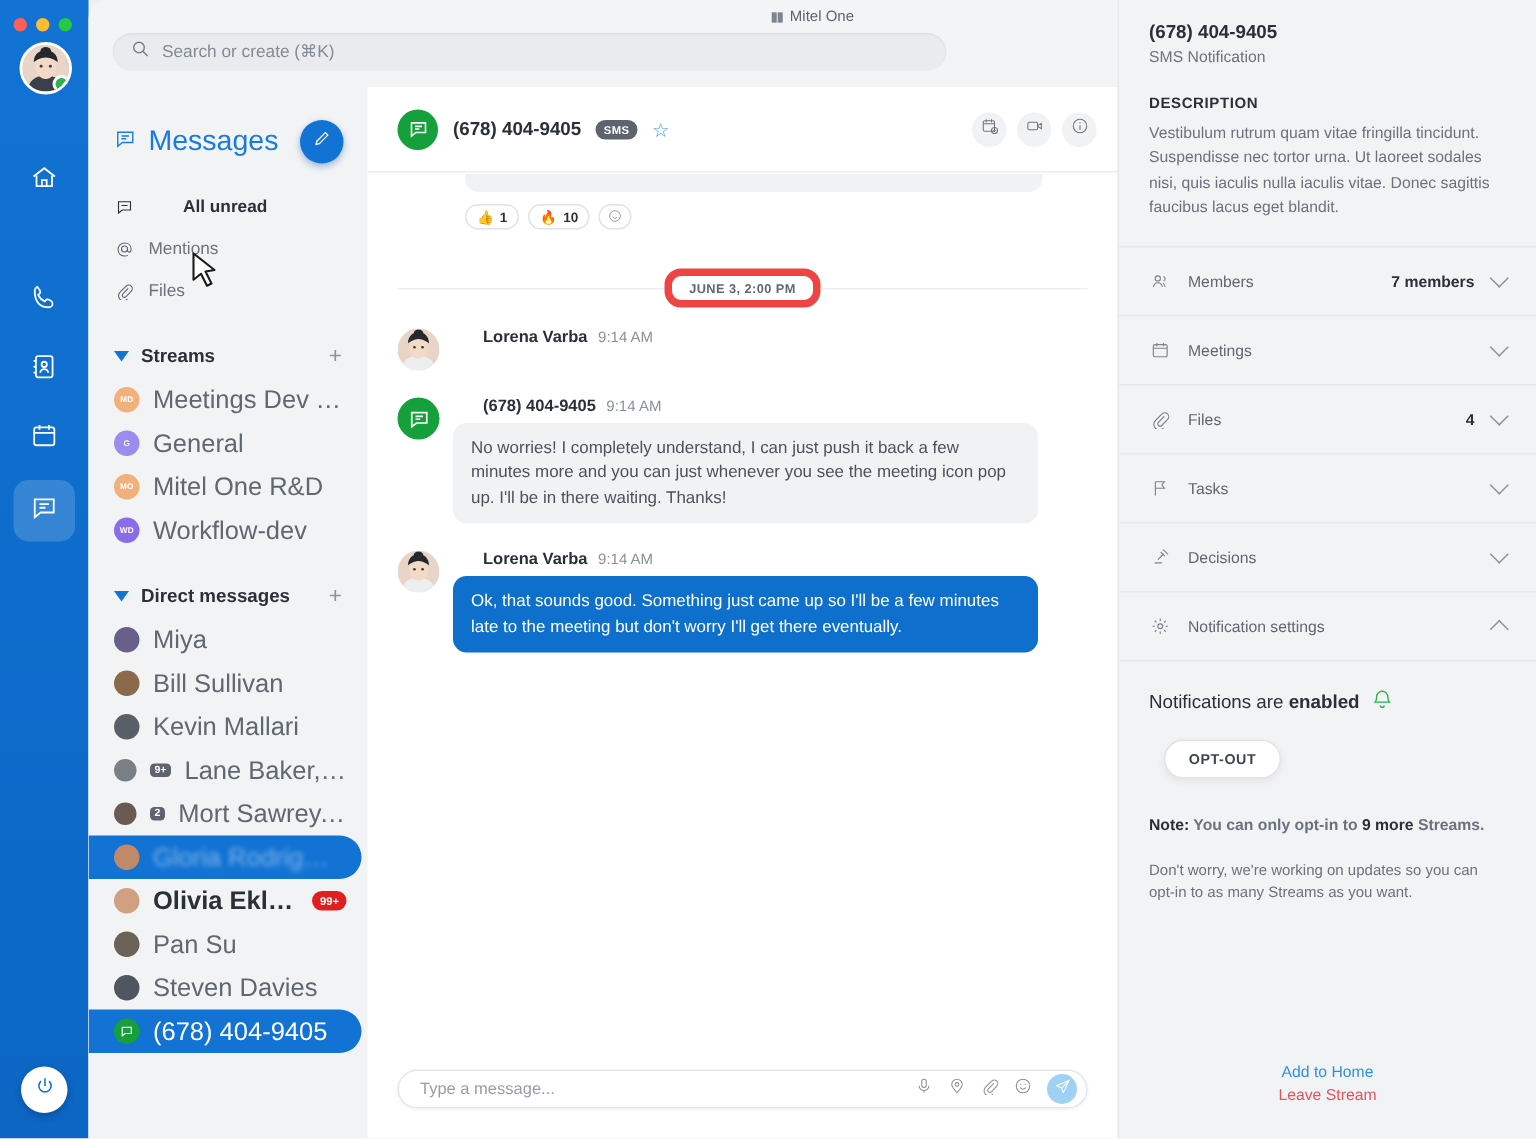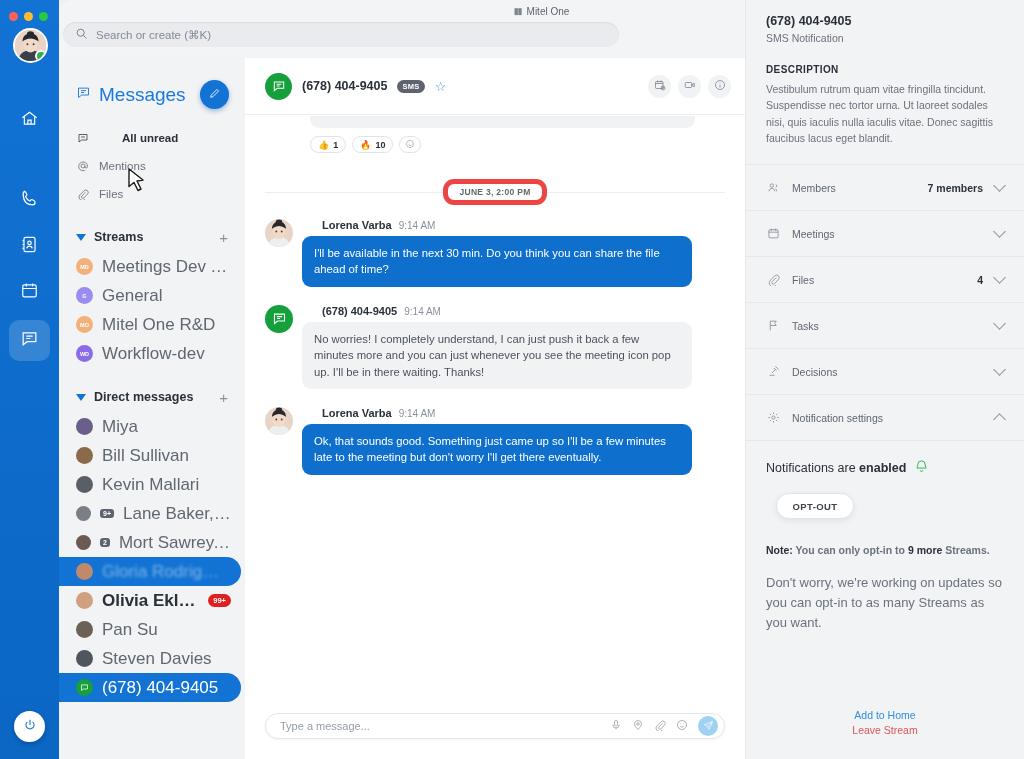--- a/index.html
+++ b/index.html
@@ -51,21 +51,21 @@
   .titlebar {
     position: absolute; left: 0; top: 0; width: 100%; height: 22px;
     display: flex; align-items: center; justify-content: center;
     font-size: 10px; color: #5c6470; gap: 5px;
   }
   .titlebar .tb-icon { font-size: 9px; color: #7c848f; letter-spacing: -1px; }
 
   
   .searchrow { position: absolute; left: 0; top: 20px; width: 100%; height: 30px; }
   .searchbox {
-    position: absolute; left: 4px; top: 2px; width: 556px; height: 25px;
+    position: absolute; left: 16px; top: 2px; width: 556px; height: 25px;
     background: #e9ebee; border-radius: 13px; display: flex; align-items: center;
     padding: 0 12px; gap: 8px;
     box-shadow: 0 1px 2px rgba(0,0,0,.06) inset;
   }
   .searchbox svg { stroke: #747c88; fill: none; stroke-width: 1.7; }
   .searchbox input {
     border: none; background: transparent; outline: none; flex: 1;
     font-family: "Liberation Sans", sans-serif; font-size: 11.5px; color: #5e6671;
   }
   .searchbox input::placeholder { color: #828a95; }
@@ -266,21 +266,21 @@
   .notif-state svg { stroke: #2bb24c; fill: none; stroke-width: 1.5; }
   .optout {
     margin-top: 16px; margin-left: 10px; background: #ffffff; border: 1px solid #e1e4e8;
     border-radius: 14px; height: 26px; width: 78px; display: flex;
     align-items: center; justify-content: center; font-size: 9.5px;
     color: #3d444d; font-weight: bold; letter-spacing: .4px; cursor: pointer;
     box-shadow: 0 2px 6px rgba(0,0,0,.07);
   }
   .note { font-size: 10.5px; color: #6a727d; margin-top: 24px; line-height: 1.5; font-weight: bold; }
   .note b { color: #2a3039; }
-  .note2 { font-size: 13px; color: #6a727d; margin-top: 14px; line-height: 1.55; }
+  .note2 { font-size: 10px; color: #6a727d; margin-top: 14px; line-height: 1.55; }
   .rp-links {
     position: absolute; bottom: 20px; left: 0; width: 100%;
     text-align: center; line-height: 1.5;
   }
   .rp-links a { display: block; font-size: 10.5px; text-decoration: none; cursor: pointer; }
   .lnk-home { color: #2f8fe0; }
   .lnk-leave { color: #e0555a; }
 
   
   .cursor { position: absolute; left: 127px; top: 168px; z-index: 50; }
@@ -603,21 +603,20 @@
               <ellipse cx="14" cy="3" rx="3.2" ry="2.4" fill="#26282e"></ellipse>
               <circle cx="11.3" cy="12.5" r=".9" fill="#4a3a2e"></circle>
               <circle cx="16.7" cy="12.5" r=".9" fill="#4a3a2e"></circle>
             </svg>
           </span>
           <div class="msg-body">
             <div class="msg-meta">
               <span class="msg-name">Lorena Varba</span>
               <span class="msg-time">9:14 AM</span>
             </div>
-            <div class="bubble out">I'll be available in the next 30 min. Do you think you can share the file ahead of time?</div>
           </div>
         </div>
 
         <div class="msg">
           <span class="msg-av sms">
             <svg width="15" height="15" viewBox="0 0 24 24">
                 <path d="M4 5h16v11H9l-5 4z"></path>
                 <path d="M8 9h8M8 12h5"></path>
               </svg>
           </span>

